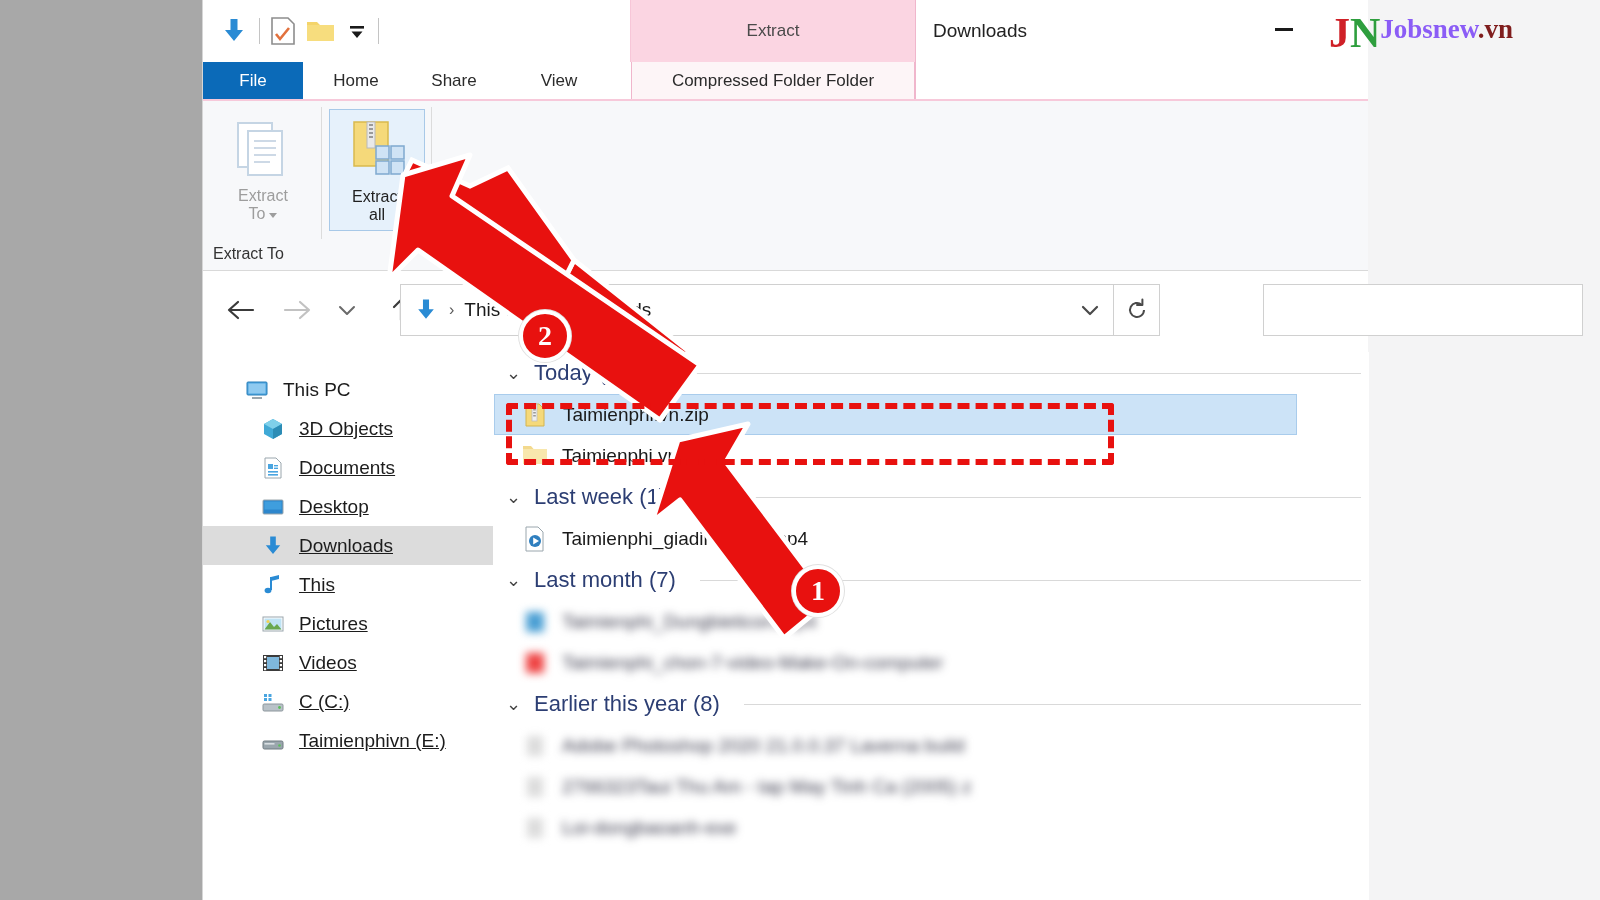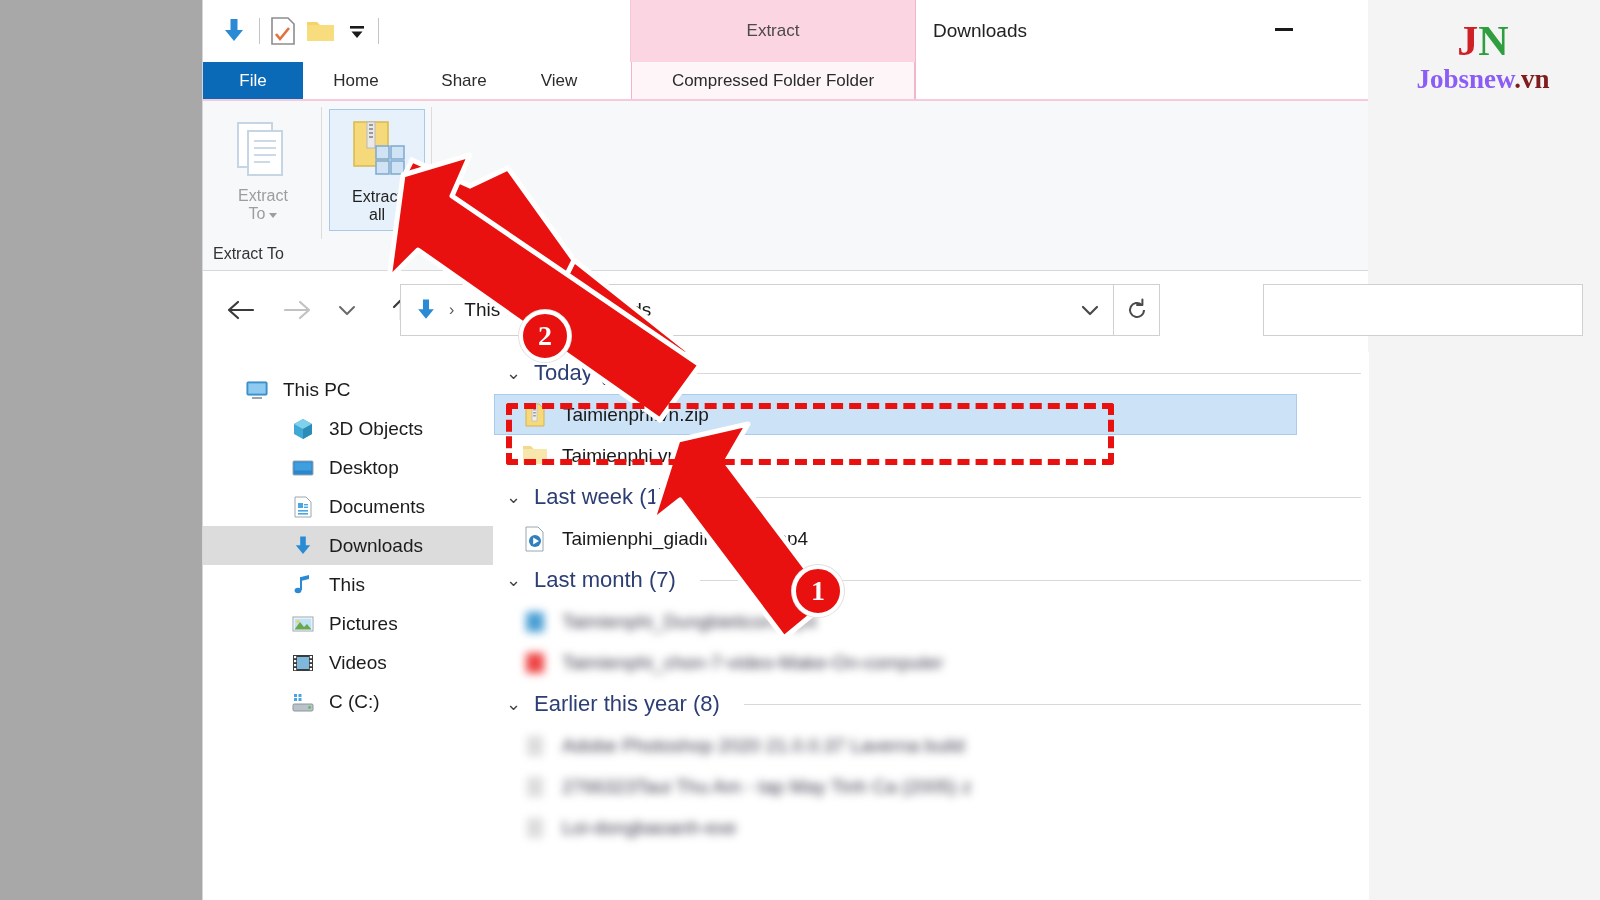--- a/index.html
+++ b/index.html
@@ -58,21 +58,21 @@
     position: absolute; top: 0; height: 38px;
     display: flex; align-items: center; justify-content: center;
     font-size: 17px; color: #2b2b2b;
     padding: 0 18px;
   }
   .tab.file {
     left: 0; width: 100px;
     background: #0b6ab8; color: #ffffff;
   }
   .tab.home { left: 104px; width: 98px; }
-  .tab.share { left: 212px; width: 98px; }
+  .tab.share { left: 202px; width: 98px; }
   .tab.view { left: 308px; width: 96px; }
   .tab.ctxtab {
     left: 428px; width: 284px;
     background: #fdf5f7;
     border-left: 1px solid #f0b6cc;
     border-right: 1px solid #f0b6cc;
     font-size: 17px;
   }
   
   .ctx-header {
@@ -192,21 +192,21 @@
   .nav-pane {
     position: absolute; left: 0; top: 352px;
     width: 290px; height: 548px;
     background: #ffffff;
   }
   .nav-item {
     height: 39px; display: flex; align-items: center;
     padding-left: 42px; gap: 14px;
     font-size: 19px; color: #1c1c1c;
   }
-  .nav-item.indent1 { padding-left: 88px; }
+  .nav-item.indent1 { padding-left: 58px; text-decoration: underline; }
   .nav-item.selected { background: #dcdcdc; }
   .nav-spacer { height: 18px; }
   .nav-ico {
     width: 24px; height: 24px; flex: none;
     display: flex; align-items: center; justify-content: center;
   }
   .file-pane {
     position: absolute; left: 291px; top: 352px;
     width: 875px; height: 548px;
     background: #ffffff;
@@ -250,24 +250,24 @@
     width: 52px; height: 52px; border-radius: 50%;
     background: #e8110f;
     border: 4px solid #ffffff;
     box-shadow: 0 0 0 1px #e0e0e0;
     display: flex; align-items: center; justify-content: center;
     color: #fff; font-size: 28px; font-weight: bold;
     font-family: "Liberation Serif", serif;
   }
   
   .logo {
-    position: absolute; left: 1378px; top: 12px;
+    position: absolute; left: 1316px; top: 12px;
     width: 210px; height: 90px;
-    display: flex; flex-direction: column;
-    align-items: center; justify-content: center;
+    display: flex; flex-direction: row;
+    justify-content: center;
   }
   .logo-mark {
     font-size: 42px; font-weight: bold;
     font-family: "Liberation Serif", serif;
     line-height: 1;
   }
   .logo-mark .j { color: #cf2027; }
   .logo-mark .n { color: #2e9e3e; }
   .logo-word {
     font-size: 27px; font-weight: bold;
@@ -453,41 +453,41 @@
             <path d="M12 2 L21 7 L12 12 L3 7 z" fill="#7fd0ea"></path>
             <path d="M12 12 L21 7 V17 L12 22 z" fill="#2c8cb5"></path>
           </svg>
         </span>
         <span>3D Objects</span>
       </div>
 
       <div class="nav-item indent1">
         <span class="nav-ico">
           <svg width="24" height="24" viewBox="0 0 24 24">
-            <rect x="2" y="5" width="20" height="14" rx="1" fill="#2d86cc" stroke="#9aa6ad"></rect>
-            <rect x="3.5" y="6.5" width="17" height="8" fill="#3f9ede"></rect>
-          </svg>
-        </span>
-        <span>Desktop</span>
-      </div>
-
-      <div class="nav-item indent1">
-        <span class="nav-ico">
-          <svg width="24" height="24" viewBox="0 0 24 24">
             <path d="M4 2 h11 l5 5 v15 H4 z" fill="#ffffff" stroke="#9aa6ad"></path>
             <g fill="#4aa5e0">
               <rect x="7" y="8" width="5" height="5"></rect>
               <rect x="7" y="15" width="10" height="1.6"></rect>
               <rect x="7" y="18" width="10" height="1.6"></rect>
               <rect x="13" y="9" width="4" height="1.4"></rect>
               <rect x="13" y="11.6" width="4" height="1.4"></rect>
             </g>
           </svg>
         </span>
         <span>Documents</span>
+      </div>
+
+      <div class="nav-item indent1">
+        <span class="nav-ico">
+          <svg width="24" height="24" viewBox="0 0 24 24">
+            <rect x="2" y="5" width="20" height="14" rx="1" fill="#2d86cc" stroke="#9aa6ad"></rect>
+            <rect x="3.5" y="6.5" width="17" height="8" fill="#3f9ede"></rect>
+          </svg>
+        </span>
+        <span>Desktop</span>
       </div>
 
       <div class="nav-item indent1 selected">
         <span class="nav-ico">
           <svg width="24" height="24" viewBox="0 0 30 30">
             <path d="M11.5 3 h7 v11 h5.5 L15 25 L6 14 h5.5 z" fill="#2a8bd4"></path>
           </svg>
         </span>
         <span>Downloads</span>
       </div>
@@ -544,20 +544,30 @@
               <rect x="3" y="8" width="3" height="3"></rect>
                 <rect x="7.5" y="8" width="3" height="3"></rect>
             </g>
             <rect x="2" y="14" width="20" height="7" rx="1.2" fill="#b9c2c8" stroke="#8c969c"></rect>
             <circle cx="18.5" cy="17.5" r="1.4" fill="#5bbf5b"></circle>
           </svg>
         </span>
         <span>C (C:)</span>
       </div>
 
+      <div class="nav-item indent1">
+        <span class="nav-ico">
+          <svg width="24" height="24" viewBox="0 0 24 24">
+            <rect x="2" y="12" width="20" height="8" rx="1.4" fill="#9aa6ad" stroke="#6f7a80"></rect>
+            <rect x="3.5" y="14" width="10" height="1.6" fill="#d8dee2"></rect>
+            <circle cx="18.5" cy="16.5" r="1.3" fill="#5bbf5b"></circle>
+          </svg>
+        </span>
+        <span>Taimienphivn (E:)</span>
+      </div>
 
     </div>
 
     <div class="file-pane">
 
       <div class="group-head">
         <span class="group-chevron">⌄</span>
         <span class="group-title">Today (2)</span>
         <span class="group-rule"></span>
       </div>

